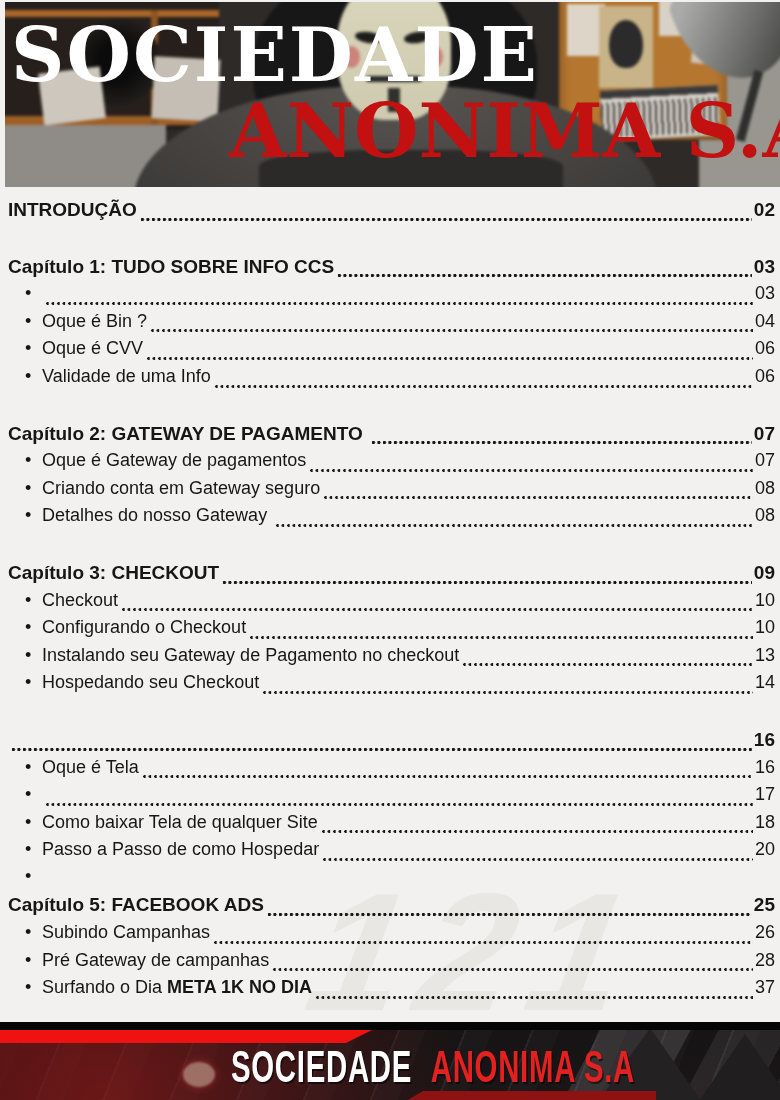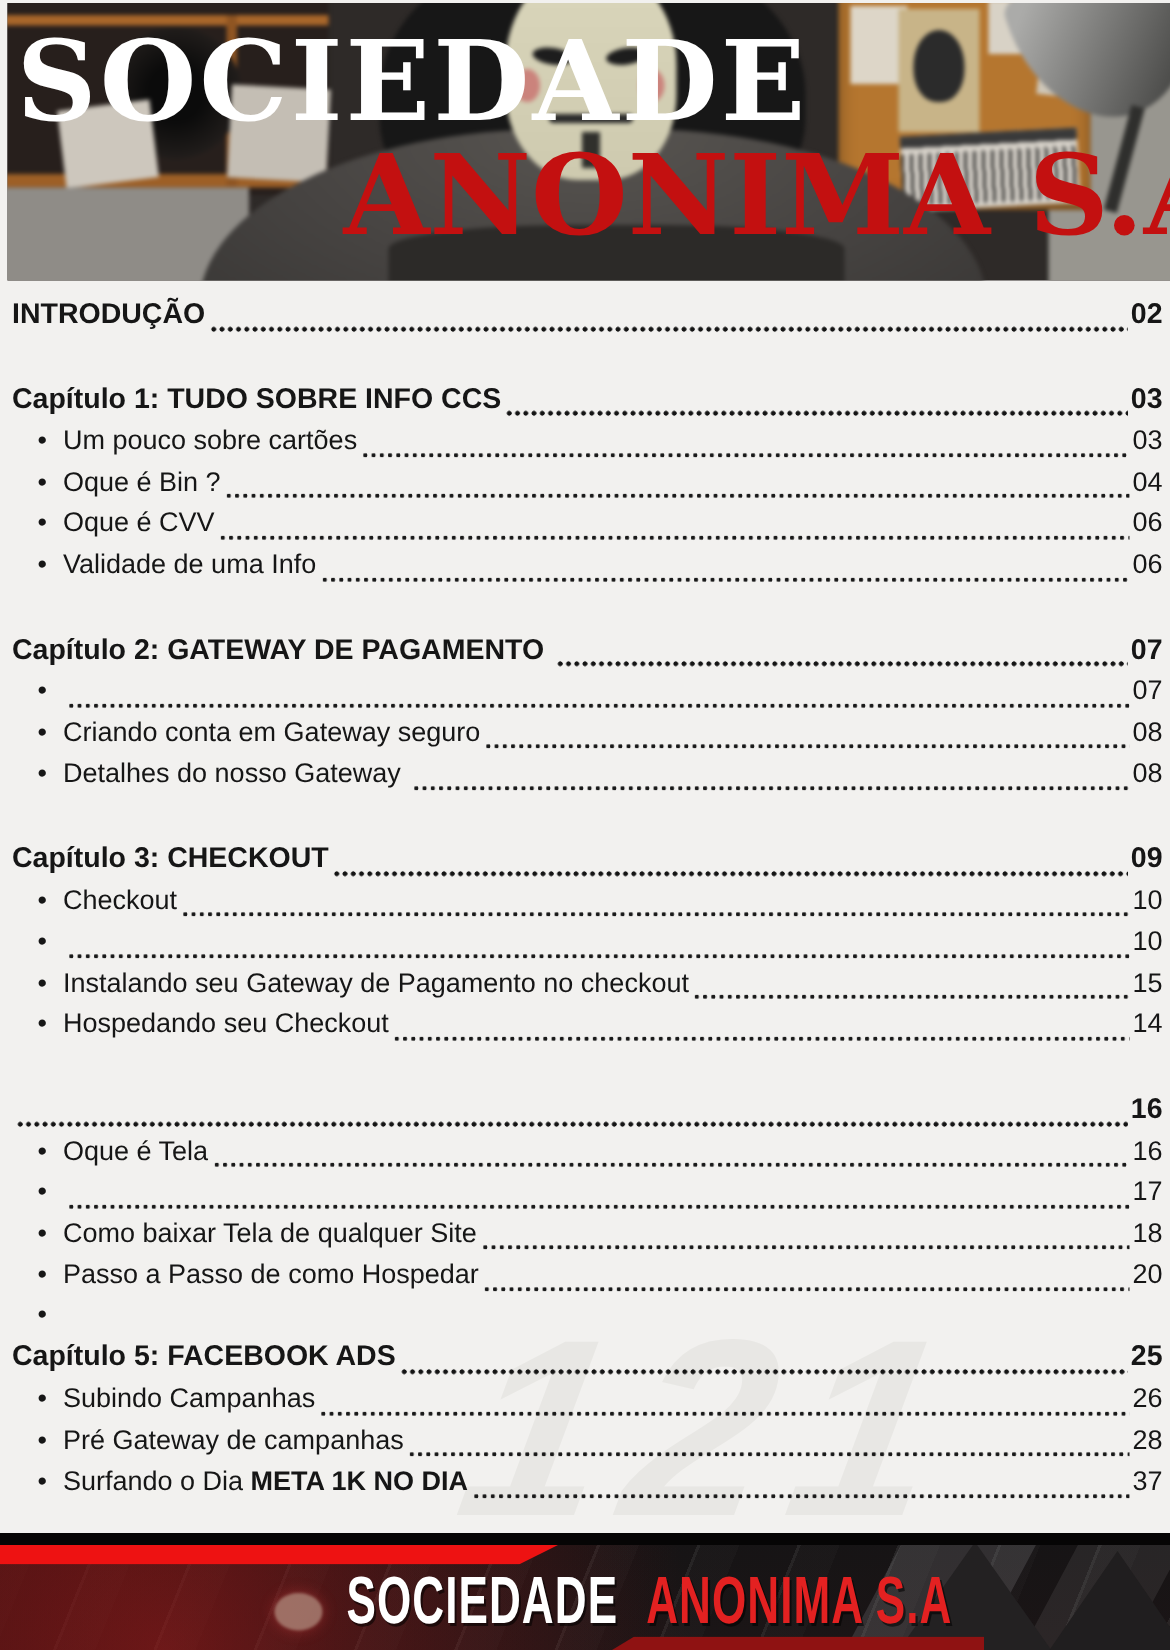--- a/index.html
+++ b/index.html
@@ -144,21 +144,20 @@
       </div>
     </div>
     <div class="toc-section">
       <div class="toc-row heading">
         <span class="lbl">Capítulo 1: TUDO SOBRE INFO CCS</span>
         <span class="leader"></span>
         <span class="pg">03</span>
       </div>
       <div class="toc-row item">
         <span class="bullet">•</span>
-        <span class="lbl">Um pouco sobre cartões</span>
         <span class="leader"></span>
         <span class="pg">03</span>
       </div>
       <div class="toc-row item">
         <span class="bullet">•</span>
         <span class="lbl">Oque é Bin ?</span>
         <span class="leader"></span>
         <span class="pg">04</span>
       </div>
       <div class="toc-row item">
@@ -175,20 +174,21 @@
       </div>
     </div>
     <div class="toc-section">
       <div class="toc-row heading">
         <span class="lbl">Capítulo 2: GATEWAY DE PAGAMENTO </span>
         <span class="leader"></span>
         <span class="pg">07</span>
       </div>
       <div class="toc-row item">
         <span class="bullet">•</span>
+        <span class="lbl">Oque é Gateway de pagamentos</span>
         <span class="leader"></span>
         <span class="pg">07</span>
       </div>
       <div class="toc-row item">
         <span class="bullet">•</span>
         <span class="lbl">Criando conta em Gateway seguro</span>
         <span class="leader"></span>
         <span class="pg">08</span>
       </div>
       <div class="toc-row item">
@@ -205,28 +205,29 @@
         <span class="pg">09</span>
       </div>
       <div class="toc-row item">
         <span class="bullet">•</span>
         <span class="lbl">Checkout</span>
         <span class="leader"></span>
         <span class="pg">10</span>
       </div>
       <div class="toc-row item">
         <span class="bullet">•</span>
+        <span class="lbl">Configurando o Checkout</span>
         <span class="leader"></span>
         <span class="pg">10</span>
       </div>
       <div class="toc-row item">
         <span class="bullet">•</span>
         <span class="lbl">Instalando seu Gateway de Pagamento no checkout</span>
         <span class="leader"></span>
-        <span class="pg">15</span>
+        <span class="pg">13</span>
       </div>
       <div class="toc-row item">
         <span class="bullet">•</span>
         <span class="lbl">Hospedando seu Checkout</span>
         <span class="leader"></span>
         <span class="pg">14</span>
       </div>
     </div>
     <div class="toc-section">
       <div class="toc-row heading">

